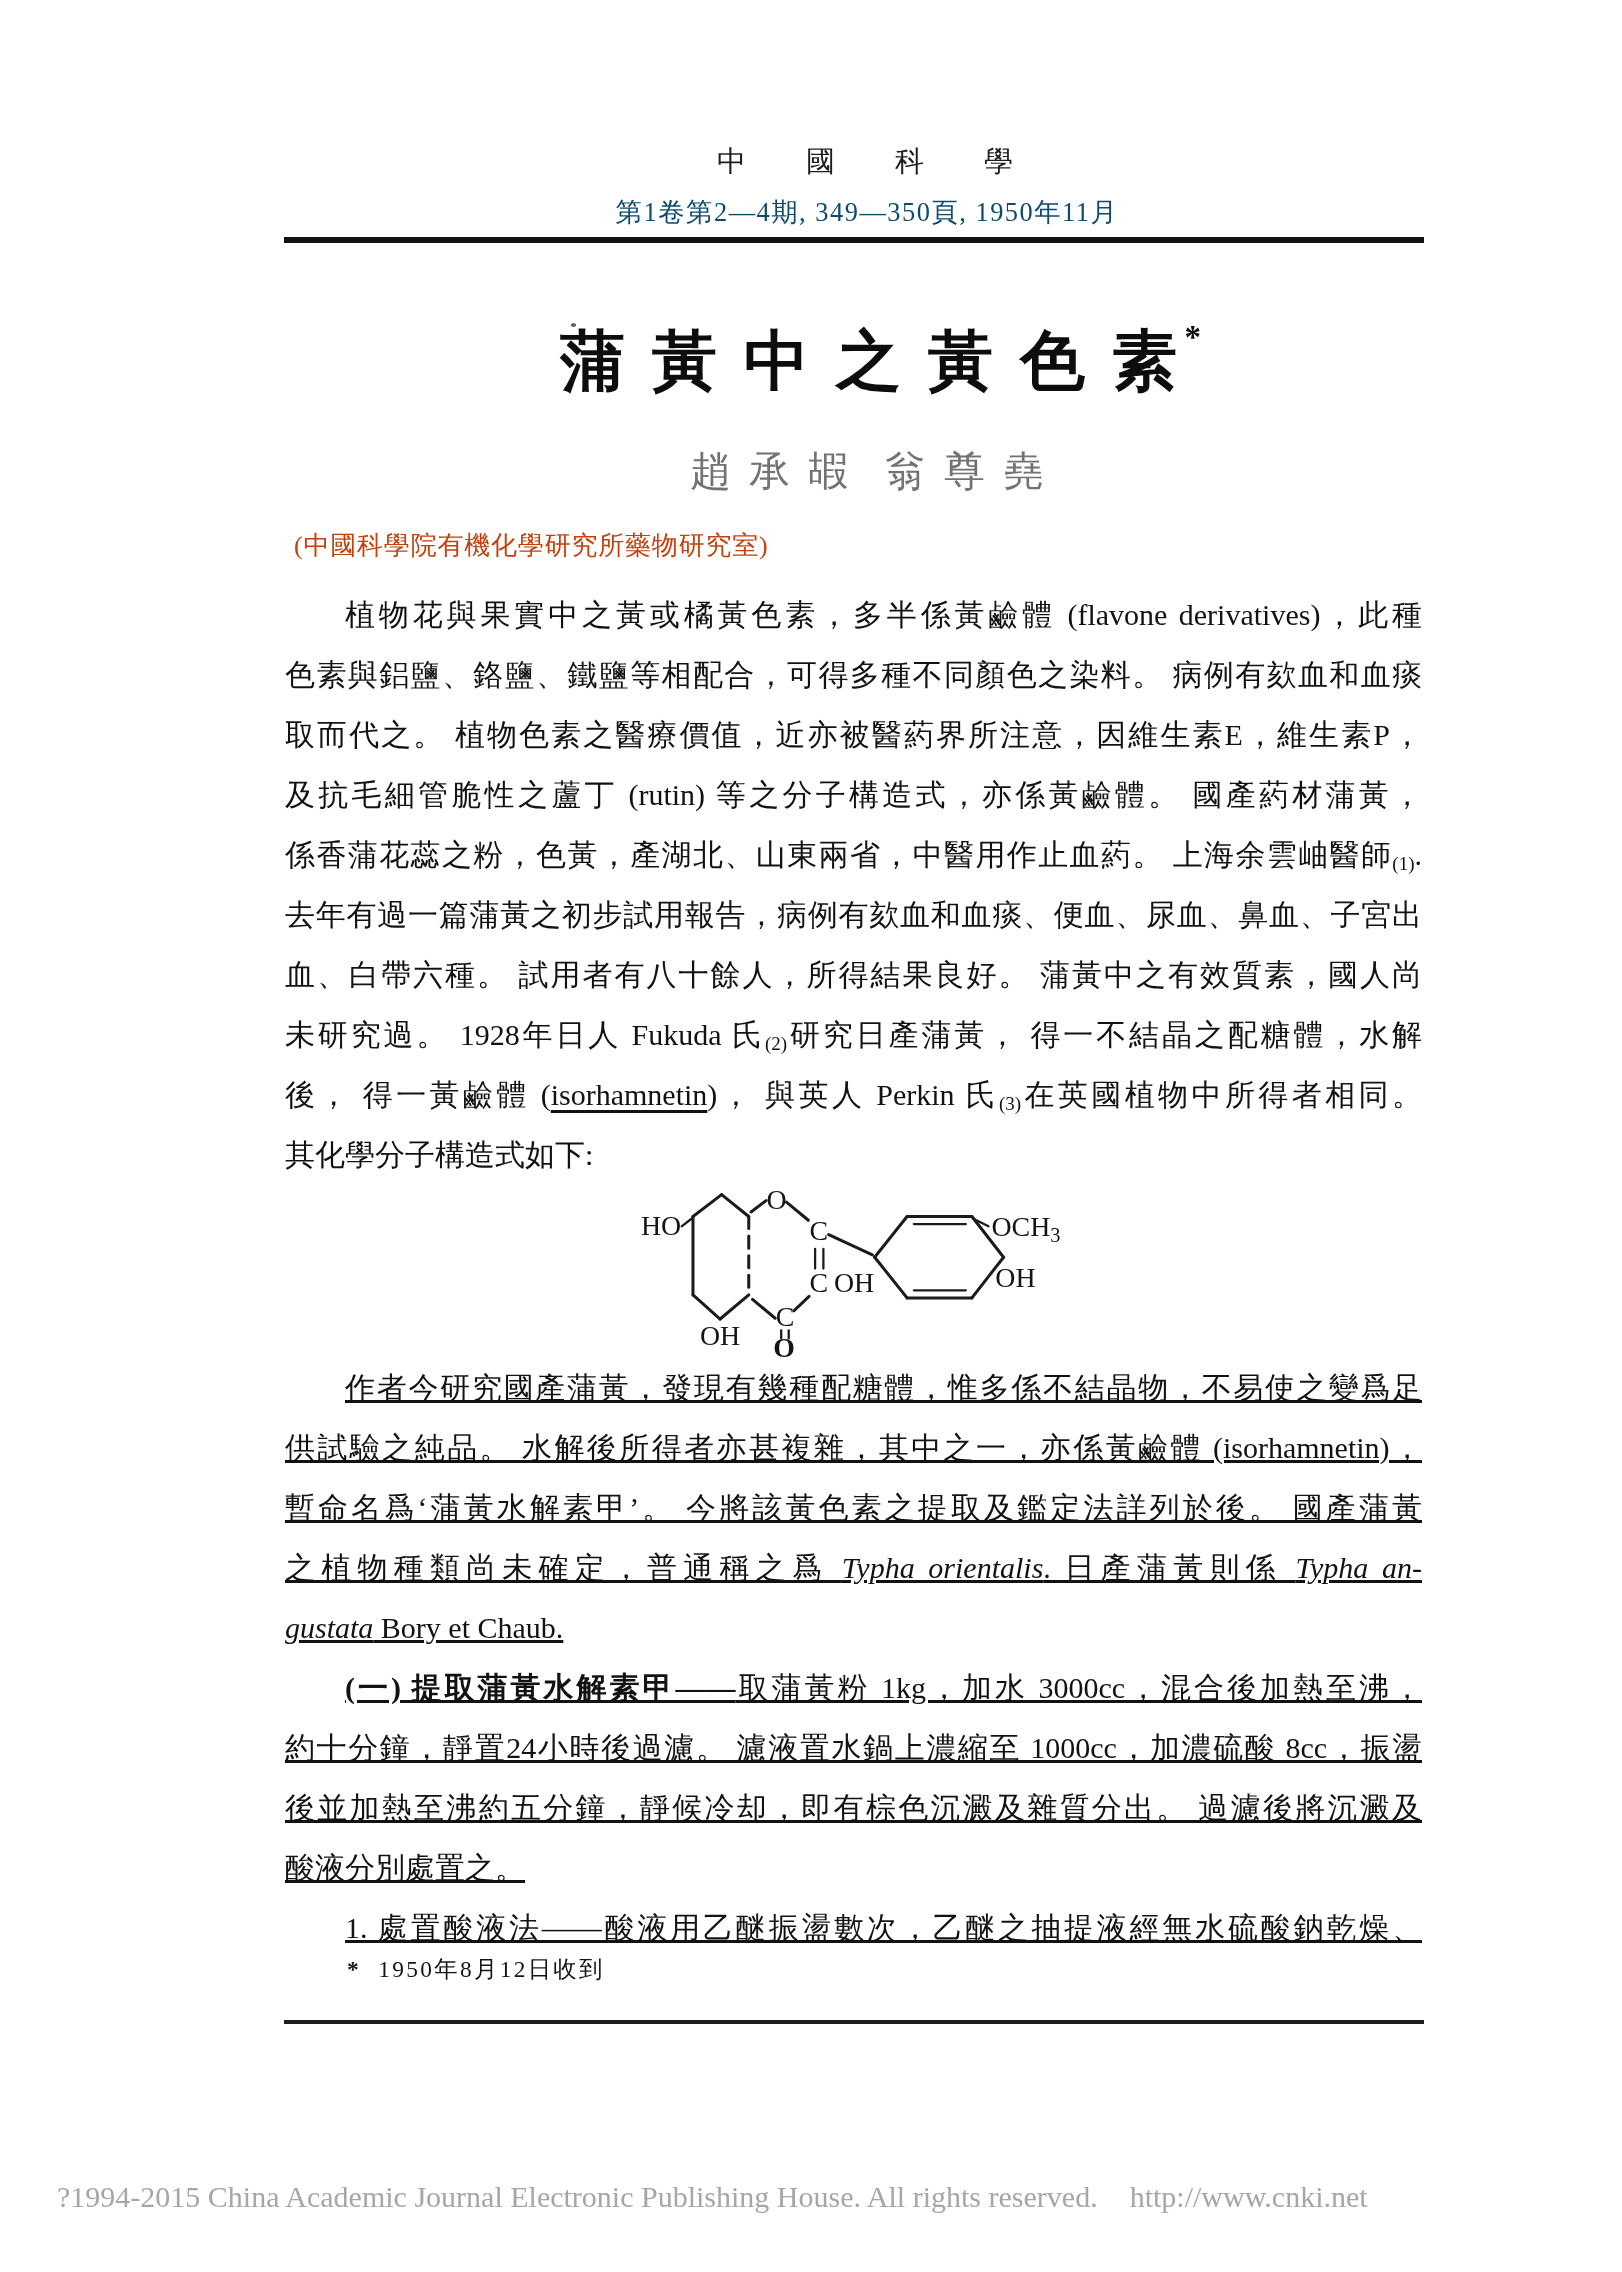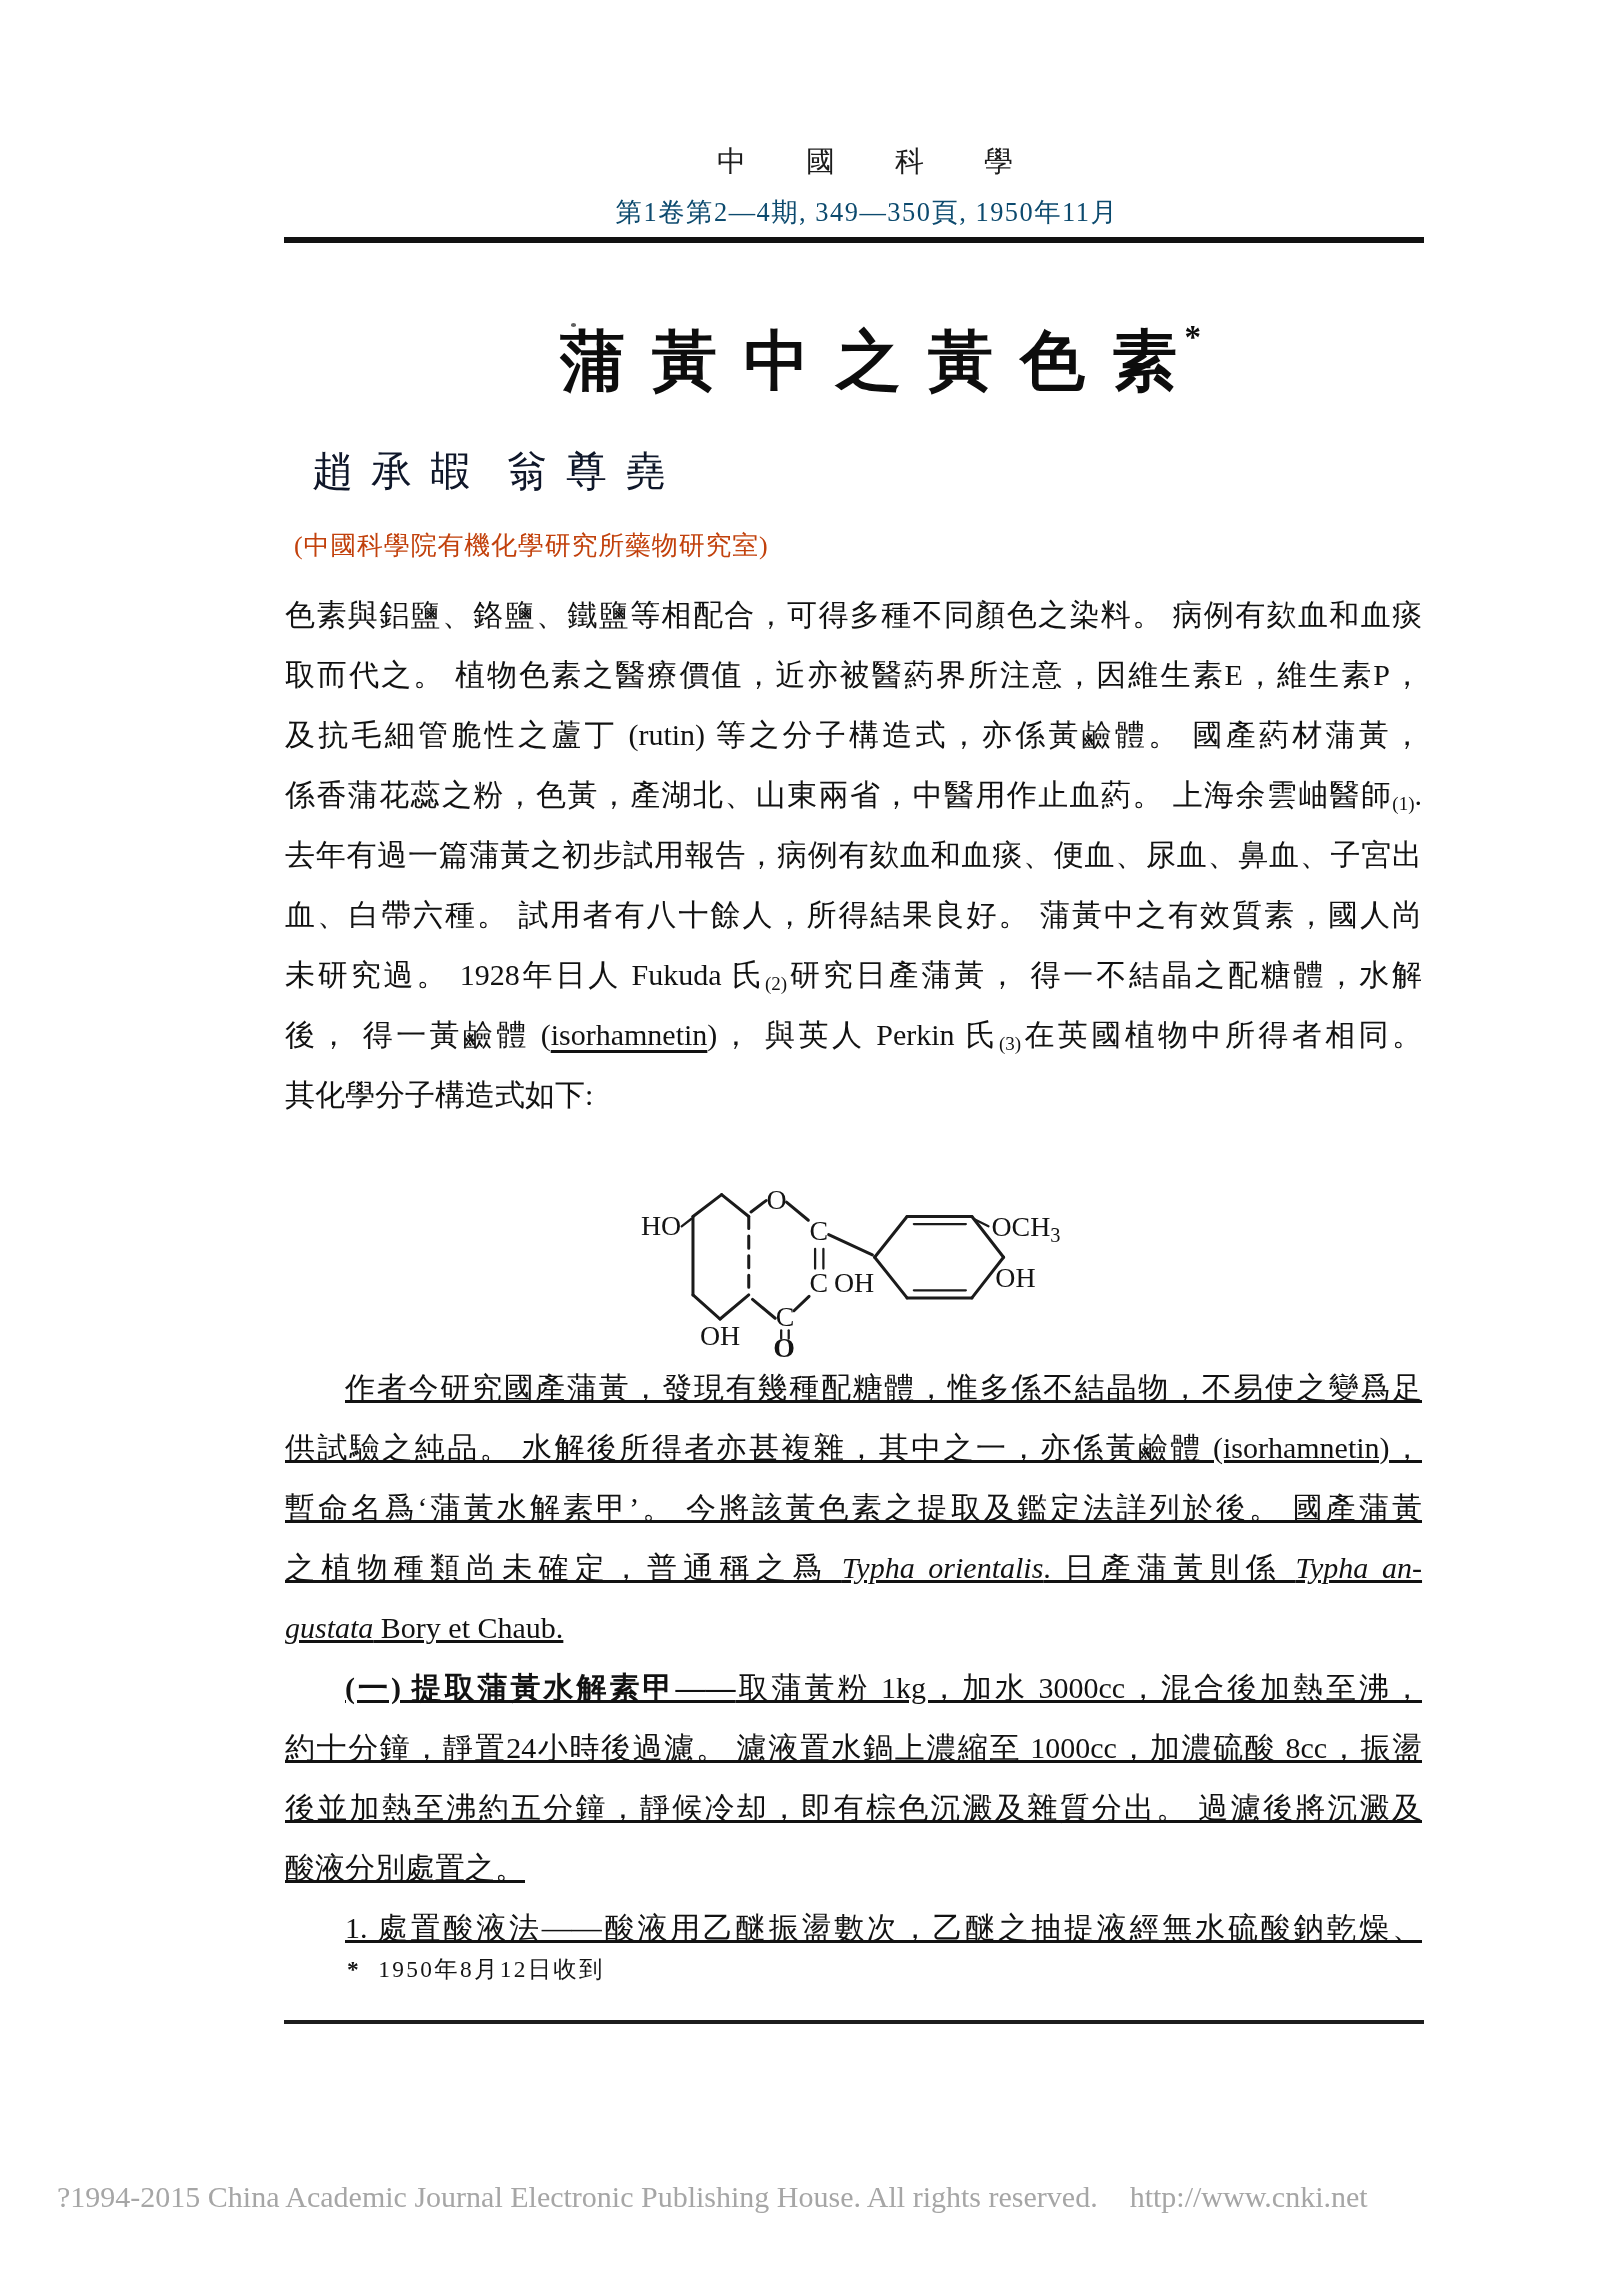--- a/index.html
+++ b/index.html
@@ -38,22 +38,22 @@
     letter-spacing:27px;text-indent:27px;
     color:#0d0d0d;
   }
   .title-star{
     font-size:33px;font-weight:bold;
     vertical-align:35px;letter-spacing:0;
     margin-left:-19.6px;
   }
   .authors{
     position:absolute;top:444px;left:294px;width:1146px;
-    display:flex;
-    font-size:41px;color:#0f172a;
+    display:flex;justify-content:center;
+    font-size:41px;color:#737373;
   }
   .author{letter-spacing:18px;text-indent:18px;}
   .affiliation{
     position:absolute;top:528px;left:294px;width:1146px;
     text-align:left;font-size:26px;letter-spacing:0.8px;
     color:#c2410c;
   }
   
   .body-block{
     position:absolute;left:285px;width:1137px;
@@ -120,20 +120,21 @@
   <div class="article-title">
     <span>蒲黃中之黃色素</span><span class="title-star">*</span>
   </div>
   <div class="authors">
     <span class="author">趙承嘏</span>
     <span class="author">翁尊堯</span>
   </div>
   <div class="affiliation">(中國科學院有機化學研究所藥物研究室)</div>
 
   <div class="body-block" id="body1">
+      <div class="line ind just"><span class="s-n">植物花與果實中之黃或橘黃色素，多半係黃鹼體 (flavone derivatives)，此種</span></div>
       <div class="line just"><span class="s-n">色素與鋁鹽、鉻鹽、鐵鹽等相配合，可得多種不同顏色之染料。 病例有欬血和血痰</span></div>
       <div class="line just"><span class="s-n">取而代之。 植物色素之醫療價值，近亦被醫葯界所注意，因維生素E，維生素P，</span></div>
       <div class="line just"><span class="s-n">及抗毛細管脆性之蘆丁 (rutin) 等之分子構造式，亦係黃鹼體。 國產葯材蒲黃，</span></div>
       <div class="line just"><span class="s-n">係香蒲花蕊之粉，色黃，產湖北、山東兩省，中醫用作止血葯。 上海余雲岫醫師</span><span class="s-sub">(1)</span><span class="s-n">.</span></div>
       <div class="line just"><span class="s-n">去年有過一篇蒲黃之初步試用報告，病例有欬血和血痰、便血、尿血、鼻血、子宮出</span></div>
       <div class="line just"><span class="s-n">血、白帶六種。 試用者有八十餘人，所得結果良好。 蒲黃中之有效質素，國人尚</span></div>
       <div class="line just"><span class="s-n">未研究過。 1928年日人 Fukuda 氏</span><span class="s-sub">(2)</span><span class="s-n">研究日產蒲黃， 得一不結晶之配糖體，水解</span></div>
       <div class="line just"><span class="s-n">後， 得一黃鹼體 (</span><span class="s-u">isorhamnetin</span><span class="s-n">)， 與英人 Perkin 氏</span><span class="s-sub">(3)</span><span class="s-n">在英國植物中所得者相同。</span></div>
       <div class="line"><span class="s-n">其化學分子構造式如下:</span></div>
     </div>

